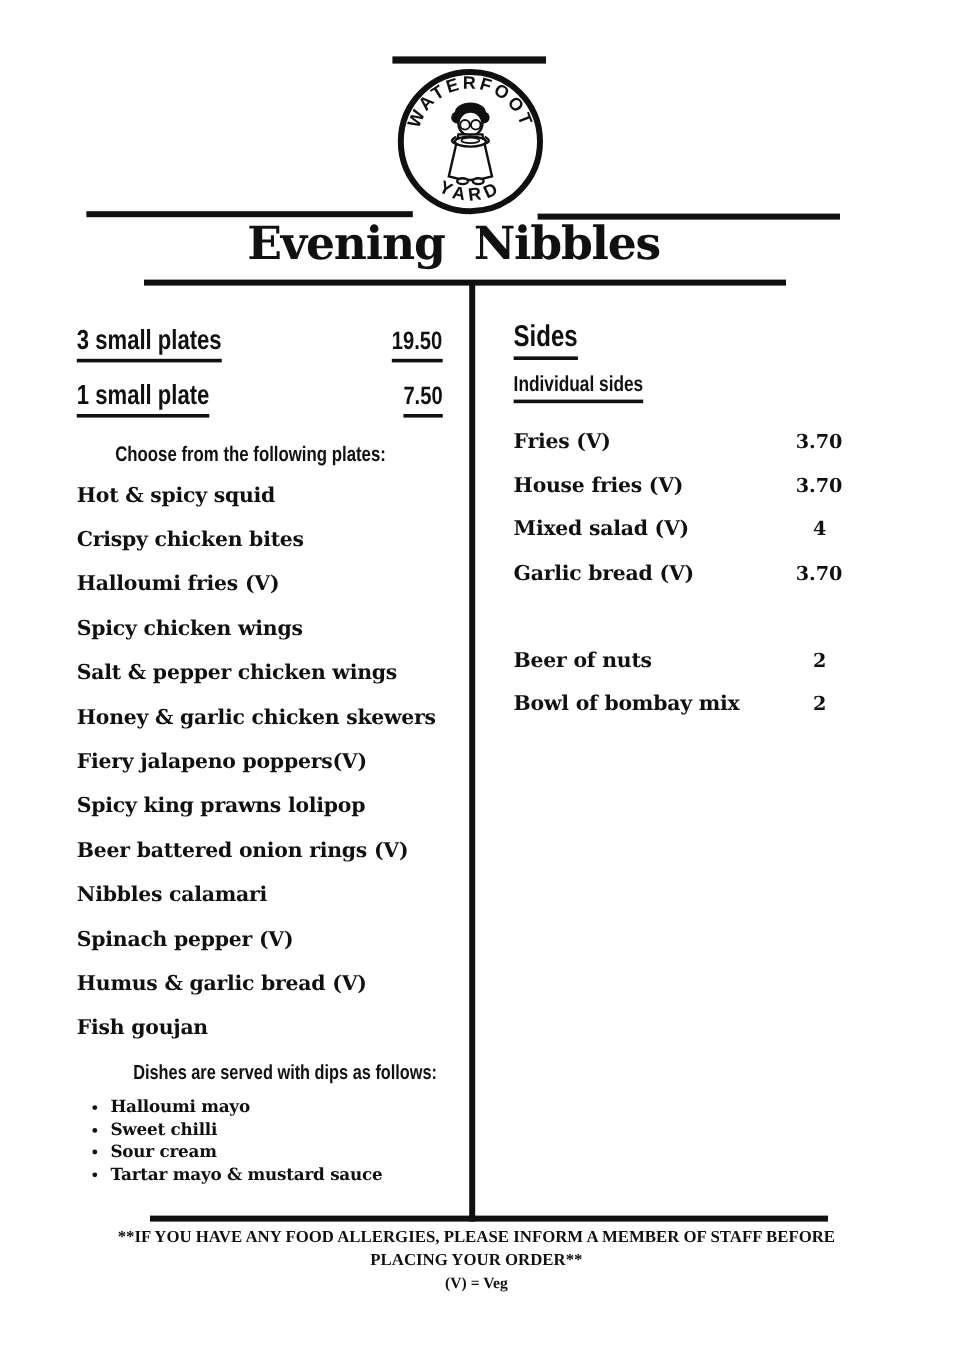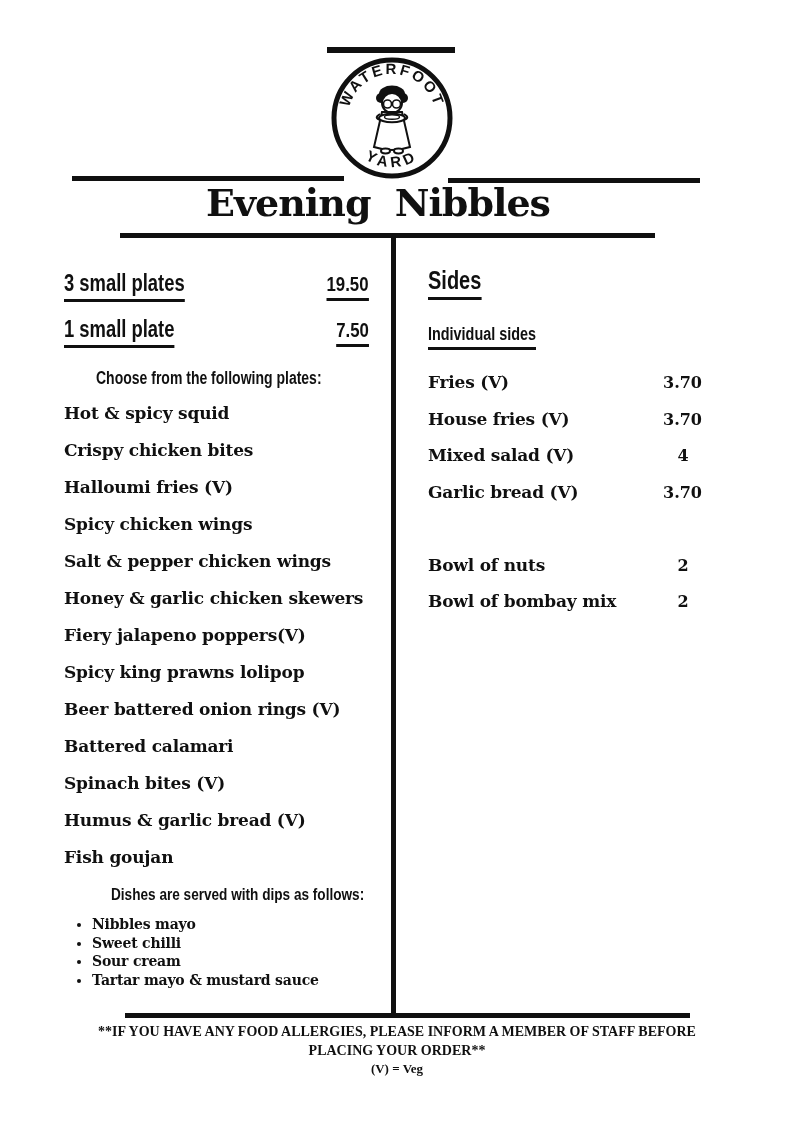--- a/index.html
+++ b/index.html
@@ -37,21 +37,21 @@
     line-height:21px;margin-bottom:16px;letter-spacing:-0.2px;white-space:nowrap;
   }
   .dips-heading{margin-top:8px;font-size:17px;padding-left:47px;}
   .dips{margin:10px 0 0 0;padding-left:28px;}
   .dips li{
     font-family:"DejaVu Serif",serif;font-weight:600;font-size:14px;
     line-height:18.5px;letter-spacing:-0.2px;
   }
   .sides-heading{font-size:25px;}
   .sides-subheading{font-size:18px;}
-  .sub-wrap{margin-top:24px;}
+  .sub-wrap{margin-top:10px;}
   .side-rows{margin-top:22px;}
   .side-row{display:flex;justify-content:space-between;align-items:baseline;margin-bottom:15.5px;}
   .side-name{
     font-family:"DejaVu Serif",serif;font-weight:600;font-size:17px;
     line-height:21px;letter-spacing:-0.2px;white-space:nowrap;
   }
   .side-price{
     font-family:"DejaVu Serif",serif;font-weight:700;font-size:16px;
     min-width:38px;text-align:center;
   }
@@ -126,28 +126,28 @@
     <ul class="plates">
       <li>Hot &amp; spicy squid</li>
         <li>Crispy chicken bites</li>
         <li>Halloumi fries (V)</li>
         <li>Spicy chicken wings</li>
         <li>Salt &amp; pepper chicken wings</li>
         <li>Honey &amp; garlic chicken skewers</li>
         <li>Fiery jalapeno poppers(V)</li>
         <li>Spicy king prawns lolipop</li>
         <li>Beer battered onion rings (V)</li>
-        <li>Battered calamari</li>
-        <li>Spinach bites (V)</li>
+        <li>Nibbles calamari</li>
+        <li>Spinach pepper (V)</li>
         <li>Humus &amp; garlic bread (V)</li>
         <li>Fish goujan</li>
     </ul>
     <div class="dips-heading"><span class="cond">Dishes are served with dips as follows:</span></div>
     <ul class="dips">
-      <li>Nibbles mayo</li>
+      <li>Halloumi mayo</li>
         <li>Sweet chilli</li>
         <li>Sour cream</li>
         <li>Tartar mayo &amp; mustard sauce</li>
     </ul>
   </div>
 
   <div class="col-right">
     <div><span class="cond u sides-heading">Sides</span></div>
     <div class="sub-wrap"><span class="cond u sides-subheading">Individual sides</span></div>
     <div class="side-rows">
@@ -163,21 +163,21 @@
         <span class="side-name">Mixed salad (V)</span>
         <span class="side-price">4</span>
       </div>
         <div class="side-row">
         <span class="side-name">Garlic bread (V)</span>
         <span class="side-price">3.70</span>
       </div>
     </div>
     <div class="bowl-rows">
       <div class="side-row">
-        <span class="side-name">Bowl of nuts</span>
+        <span class="side-name">Beer of nuts</span>
         <span class="side-price">2</span>
       </div>
         <div class="side-row">
         <span class="side-name">Bowl of bombay mix</span>
         <span class="side-price">2</span>
       </div>
     </div>
   </div>
 
   <div class="footer">

